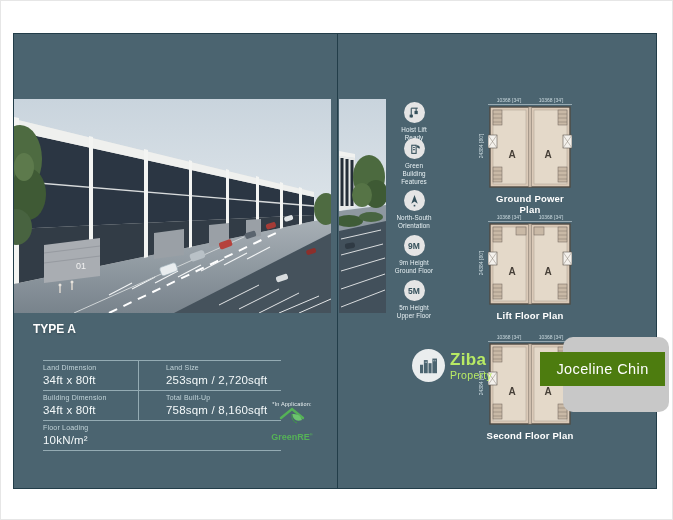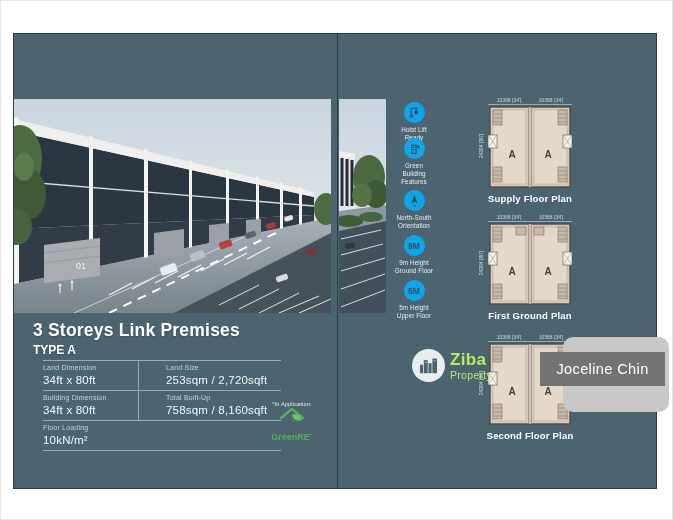--- a/index.html
+++ b/index.html
@@ -33,21 +33,21 @@
   .spec-label{font-size:7px;color:#c3d5da;letter-spacing:.2px;}
   .spec-value{font-size:11.5px;color:#f4f9fa;margin-top:3px;letter-spacing:.2px;}
 
   .green-cert{position:absolute;left:246px;top:367px;width:64px;text-align:center;color:#eaf2f3;}
   .cert-note{font-size:5.5px;letter-spacing:.2px;}
   .cert-name{font-size:9px;font-weight:700;color:#55b257;margin-top:-1px;}
   .cert-name sup{font-size:4px;}
 
   
   .feature{position:absolute;left:47px;width:58px;text-align:center;}
-  .feature-circle{width:21px;height:21px;border-radius:50%;background:#0ea5e9;
+  .feature-circle{width:21px;height:21px;border-radius:50%;background:#e5e5e5;
                   margin:0 auto 3px auto;display:flex;align-items:center;justify-content:center;}
   .feature-badge{font-size:8.5px;font-weight:700;color:#35505b;}
   .feature-label{font-size:6.3px;line-height:1.3;color:#e9f2f5;white-space:pre-line;letter-spacing:.1px;}
 
   
   .plan{position:absolute;left:138px;width:110px;}
   .plan-dims{display:flex;margin-left:12px;width:84px;box-sizing:border-box;}
   .plan-dims span{flex:1;text-align:center;font-size:5px;color:#ccdbe0;
                   border-bottom:1px solid rgba(230,240,243,.5);padding-bottom:1px;}
   .plan-row{display:flex;align-items:stretch;}
@@ -64,21 +64,21 @@
   .wm-circle{width:33px;height:33px;border-radius:50%;background:rgba(255,255,255,.93);
              display:flex;align-items:center;justify-content:center;flex:0 0 auto;}
   .wm-text{margin-left:5px;color:#bef264;}
   .wm-brand{font-size:17px;font-weight:700;letter-spacing:.3px;}
   .wm-sub{font-size:10.5px;margin-top:-1px;letter-spacing:.3px;}
 
   
   .agent-card{position:absolute;left:563px;top:337px;width:106px;height:75px;
               background:#c8c8c8;border-radius:10px;z-index:8;}
   .agent-band{position:absolute;left:540px;top:352px;width:125px;height:34px;
-              background:#737373;z-index:9;display:flex;align-items:center;
+              background:#4d7c0f;z-index:9;display:flex;align-items:center;
               justify-content:center;}
   .agent-name{color:#fff;font-size:14.5px;letter-spacing:.4px;}
 </style>
 </head>
 <body>
 
 <div class="page">
 
   <section class="panel panel-left">
 
@@ -168,21 +168,20 @@
         </g>
 
         <ellipse cx="6" cy="60" rx="22" ry="34" fill="#4e6b41"></ellipse>
         <ellipse cx="14" cy="95" rx="18" ry="26" fill="#3f5a35"></ellipse>
         <ellipse cx="2" cy="128" rx="16" ry="18" fill="#486340"></ellipse>
         <ellipse cx="10" cy="68" rx="10" ry="14" fill="#5d7a4c"></ellipse>
       </svg>
     </div>
 
     <div class="title-block">
-      <div class="title-l1">3 Storeys Link Premises</div>
       <div class="title-l2">TYPE A</div>
     </div>
 
     <div class="spec-table">
       <div class="spec-row">
         <div class="spec-cell c1">
           <div class="spec-label">Land Dimension</div>
           <div class="spec-value">34ft x 80ft</div>
         </div>
         <div class="spec-cell c2">
@@ -349,21 +348,21 @@
           <g stroke="#8a8378" stroke-width=".5">
             <line x1="0" y1="30" x2="9" y2="43"></line>
               <line x1="9" y1="30" x2="0" y2="43"></line>
             <line x1="75" y1="30" x2="84" y2="43"></line>
               <line x1="84" y1="30" x2="75" y2="43"></line>
           </g>
           <text x="24" y="53" font-size="10" font-weight="bold" fill="#463f37" text-anchor="middle" font-family="Liberation Sans, sans-serif">A</text>
           <text x="60" y="53" font-size="10" font-weight="bold" fill="#463f37" text-anchor="middle" font-family="Liberation Sans, sans-serif">A</text>
         </svg>
       </div>
-      <div class="plan-caption">Supply Floor Plan</div>
+      <div class="plan-caption">Ground Power Plan</div>
     </div>
 
     <div class="plan" style="top:180px">
       <div class="plan-dims">
         <span>10368 [34']</span>
         <span>10368 [34']</span>
       </div>
       <div class="plan-row">
         <div class="plan-side">
             <span>24384 [80']</span>
@@ -402,21 +401,21 @@
           <g stroke="#8a8378" stroke-width=".5">
             <line x1="0" y1="30" x2="9" y2="43"></line>
               <line x1="9" y1="30" x2="0" y2="43"></line>
             <line x1="75" y1="30" x2="84" y2="43"></line>
               <line x1="84" y1="30" x2="75" y2="43"></line>
           </g>
           <text x="24" y="53" font-size="10" font-weight="bold" fill="#463f37" text-anchor="middle" font-family="Liberation Sans, sans-serif">A</text>
           <text x="60" y="53" font-size="10" font-weight="bold" fill="#463f37" text-anchor="middle" font-family="Liberation Sans, sans-serif">A</text>
         </svg>
       </div>
-      <div class="plan-caption">First Ground Plan</div>
+      <div class="plan-caption">Lift Floor Plan</div>
     </div>
 
     <div class="plan" style="top:300px">
       <div class="plan-dims">
         <span>10368 [34']</span>
         <span>10368 [34']</span>
       </div>
       <div class="plan-row">
         <div class="plan-side">
             <span>24384 [80']</span>

